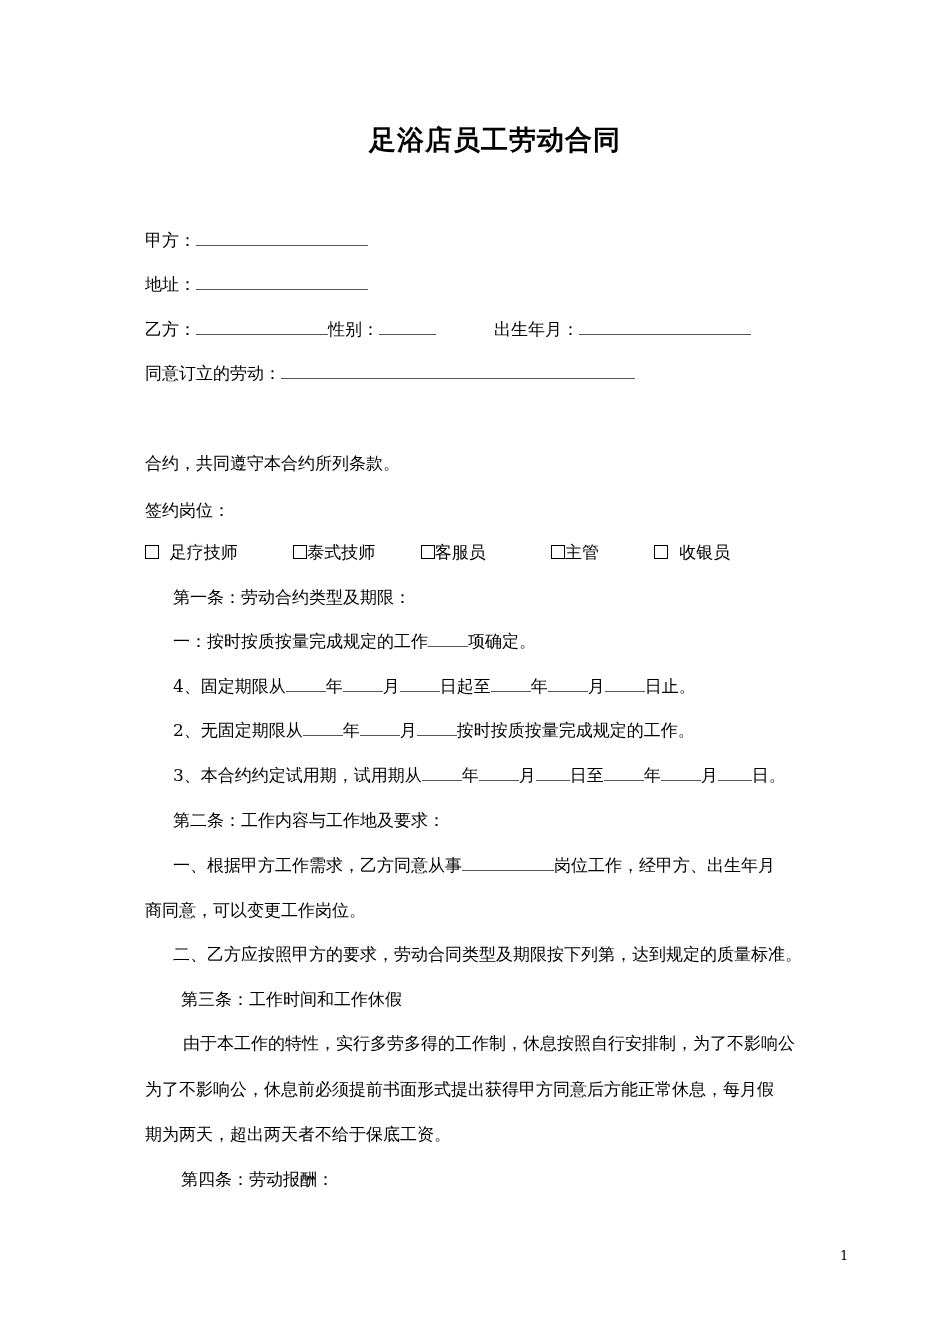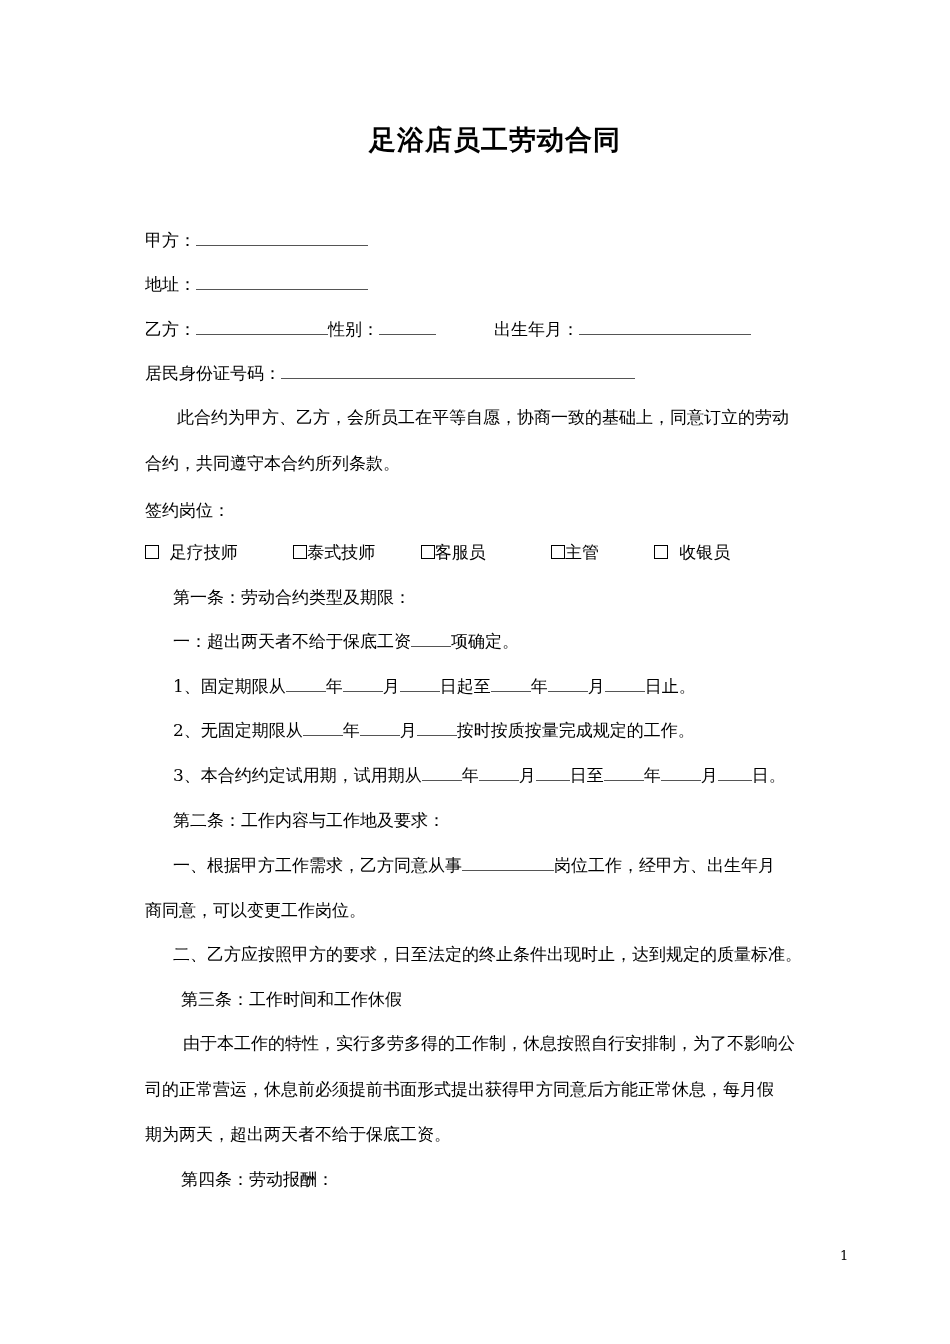--- a/index.html
+++ b/index.html
@@ -22,57 +22,56 @@
   <div class="line" style="top:229px">
     <span>甲方：</span><span class="blank" style="width:172px"></span>
   </div>
   <div class="line" style="top:273px">
     <span>地址：</span><span class="blank" style="width:172px"></span>
   </div>
   <div class="line" style="top:318px">
     <span>乙方：</span><span class="blank" style="width:132px"></span><span>性别：</span><span class="blank" style="width:57px"></span><span style="display:inline-block;width:58px"></span><span>出生年月：</span><span class="blank" style="width:172px"></span>
   </div>
   <div class="line" style="top:362px">
-    <span>居民身份证号码：</span><span class="blank" style="width:354px"></span>
+    <span>同意订立的劳动：</span><span class="blank" style="width:354px"></span>
   </div>
 
-  <div class="line" style="top:406px; left:177px">此合约为甲方、乙方，会所员工在平等自愿，协商一致的基础上，同意订立的劳动</div>
   <div class="line" style="top:452px">合约，共同遵守本合约所列条款。</div>
   <div class="line" style="top:499px">签约岗位：</div>
 
   <div class="line" style="top:541px">
     <span><span class="box"></span>&nbsp; <span>足疗技师</span></span><span style="display:inline-block;width:50px"></span>
     <span><span class="box"></span><span>泰式技师</span></span><span style="display:inline-block;width:40px"></span>
     <span><span class="box"></span><span>客服员</span></span><span style="display:inline-block;width:60px"></span>
     <span><span class="box"></span><span>主管</span></span><span style="display:inline-block;width:50px"></span>
     <span><span class="box"></span>&nbsp; <span>收银员</span></span>
   </div>
 
   <div class="line" style="top:586px; left:173px">第一条：劳动合约类型及期限：</div>
   <div class="line" style="top:630px; left:173px">
-    <span>一：超出两天者不给于保底工资</span><span class="blank" style="width:40px"></span><span>项确定。</span>
+    <span>一：按时按质按量完成规定的工作</span><span class="blank" style="width:40px"></span><span>项确定。</span>
   </div>
   <div class="line" style="top:675px; left:173px">
-    <span>1、固定期限从</span><span class="blank" style="width:40px"></span><span>年</span><span class="blank" style="width:40px"></span><span>月</span><span class="blank" style="width:40px"></span><span>日起至</span><span class="blank" style="width:40px"></span><span>年</span><span class="blank" style="width:40px"></span><span>月</span><span class="blank" style="width:40px"></span><span>日止。</span>
+    <span>4、固定期限从</span><span class="blank" style="width:40px"></span><span>年</span><span class="blank" style="width:40px"></span><span>月</span><span class="blank" style="width:40px"></span><span>日起至</span><span class="blank" style="width:40px"></span><span>年</span><span class="blank" style="width:40px"></span><span>月</span><span class="blank" style="width:40px"></span><span>日止。</span>
   </div>
   <div class="line" style="top:719px; left:173px">
     <span>2、无固定期限从</span><span class="blank" style="width:40px"></span><span>年</span><span class="blank" style="width:40px"></span><span>月</span><span class="blank" style="width:40px"></span><span>按时按质按量完成规定的工作。</span>
   </div>
   <div class="line" style="top:764px; left:173px">
     <span>3、本合约约定试用期，试用期从</span><span class="blank" style="width:40px"></span><span>年</span><span class="blank" style="width:40px"></span><span>月</span><span class="blank" style="width:34px"></span><span>日至</span><span class="blank" style="width:40px"></span><span>年</span><span class="blank" style="width:40px"></span><span>月</span><span class="blank" style="width:34px"></span><span>日。</span>
   </div>
 
   <div class="line" style="top:809px; left:173px">第二条：工作内容与工作地及要求：</div>
   <div class="line" style="top:854px; left:173px">
     <span>一、根据甲方工作需求，乙方同意从事</span><span class="blank" style="width:92px"></span><span>岗位工作，经甲方、出生年月</span>
   </div>
   <div class="line" style="top:899px">商同意，可以变更工作岗位。</div>
-  <div class="line" style="top:943px; left:173px">二、乙方应按照甲方的要求，日至法定的终止条件出现时止，达到规定的质量标准。</div>
+  <div class="line" style="top:943px; left:173px">二、乙方应按照甲方的要求，劳动合同类型及期限按下列第，达到规定的质量标准。</div>
 
   <div class="line" style="top:988px; left:181px">第三条：工作时间和工作休假</div>
   <div class="line" style="top:1032px; left:183px">由于本工作的特性，实行多劳多得的工作制，休息按照自行安排制，为了不影响公</div>
-  <div class="line" style="top:1078px">司的正常营运，休息前必须提前书面形式提出获得甲方同意后方能正常休息，每月假</div>
+  <div class="line" style="top:1078px">为了不影响公，休息前必须提前书面形式提出获得甲方同意后方能正常休息，每月假</div>
   <div class="line" style="top:1123px">期为两天，超出两天者不给于保底工资。</div>
 
   <div class="line" style="top:1168px; left:181px">第四条：劳动报酬：</div>
 
   <div class="pagenum">1</div>
 </div>
 
 </body></html>

